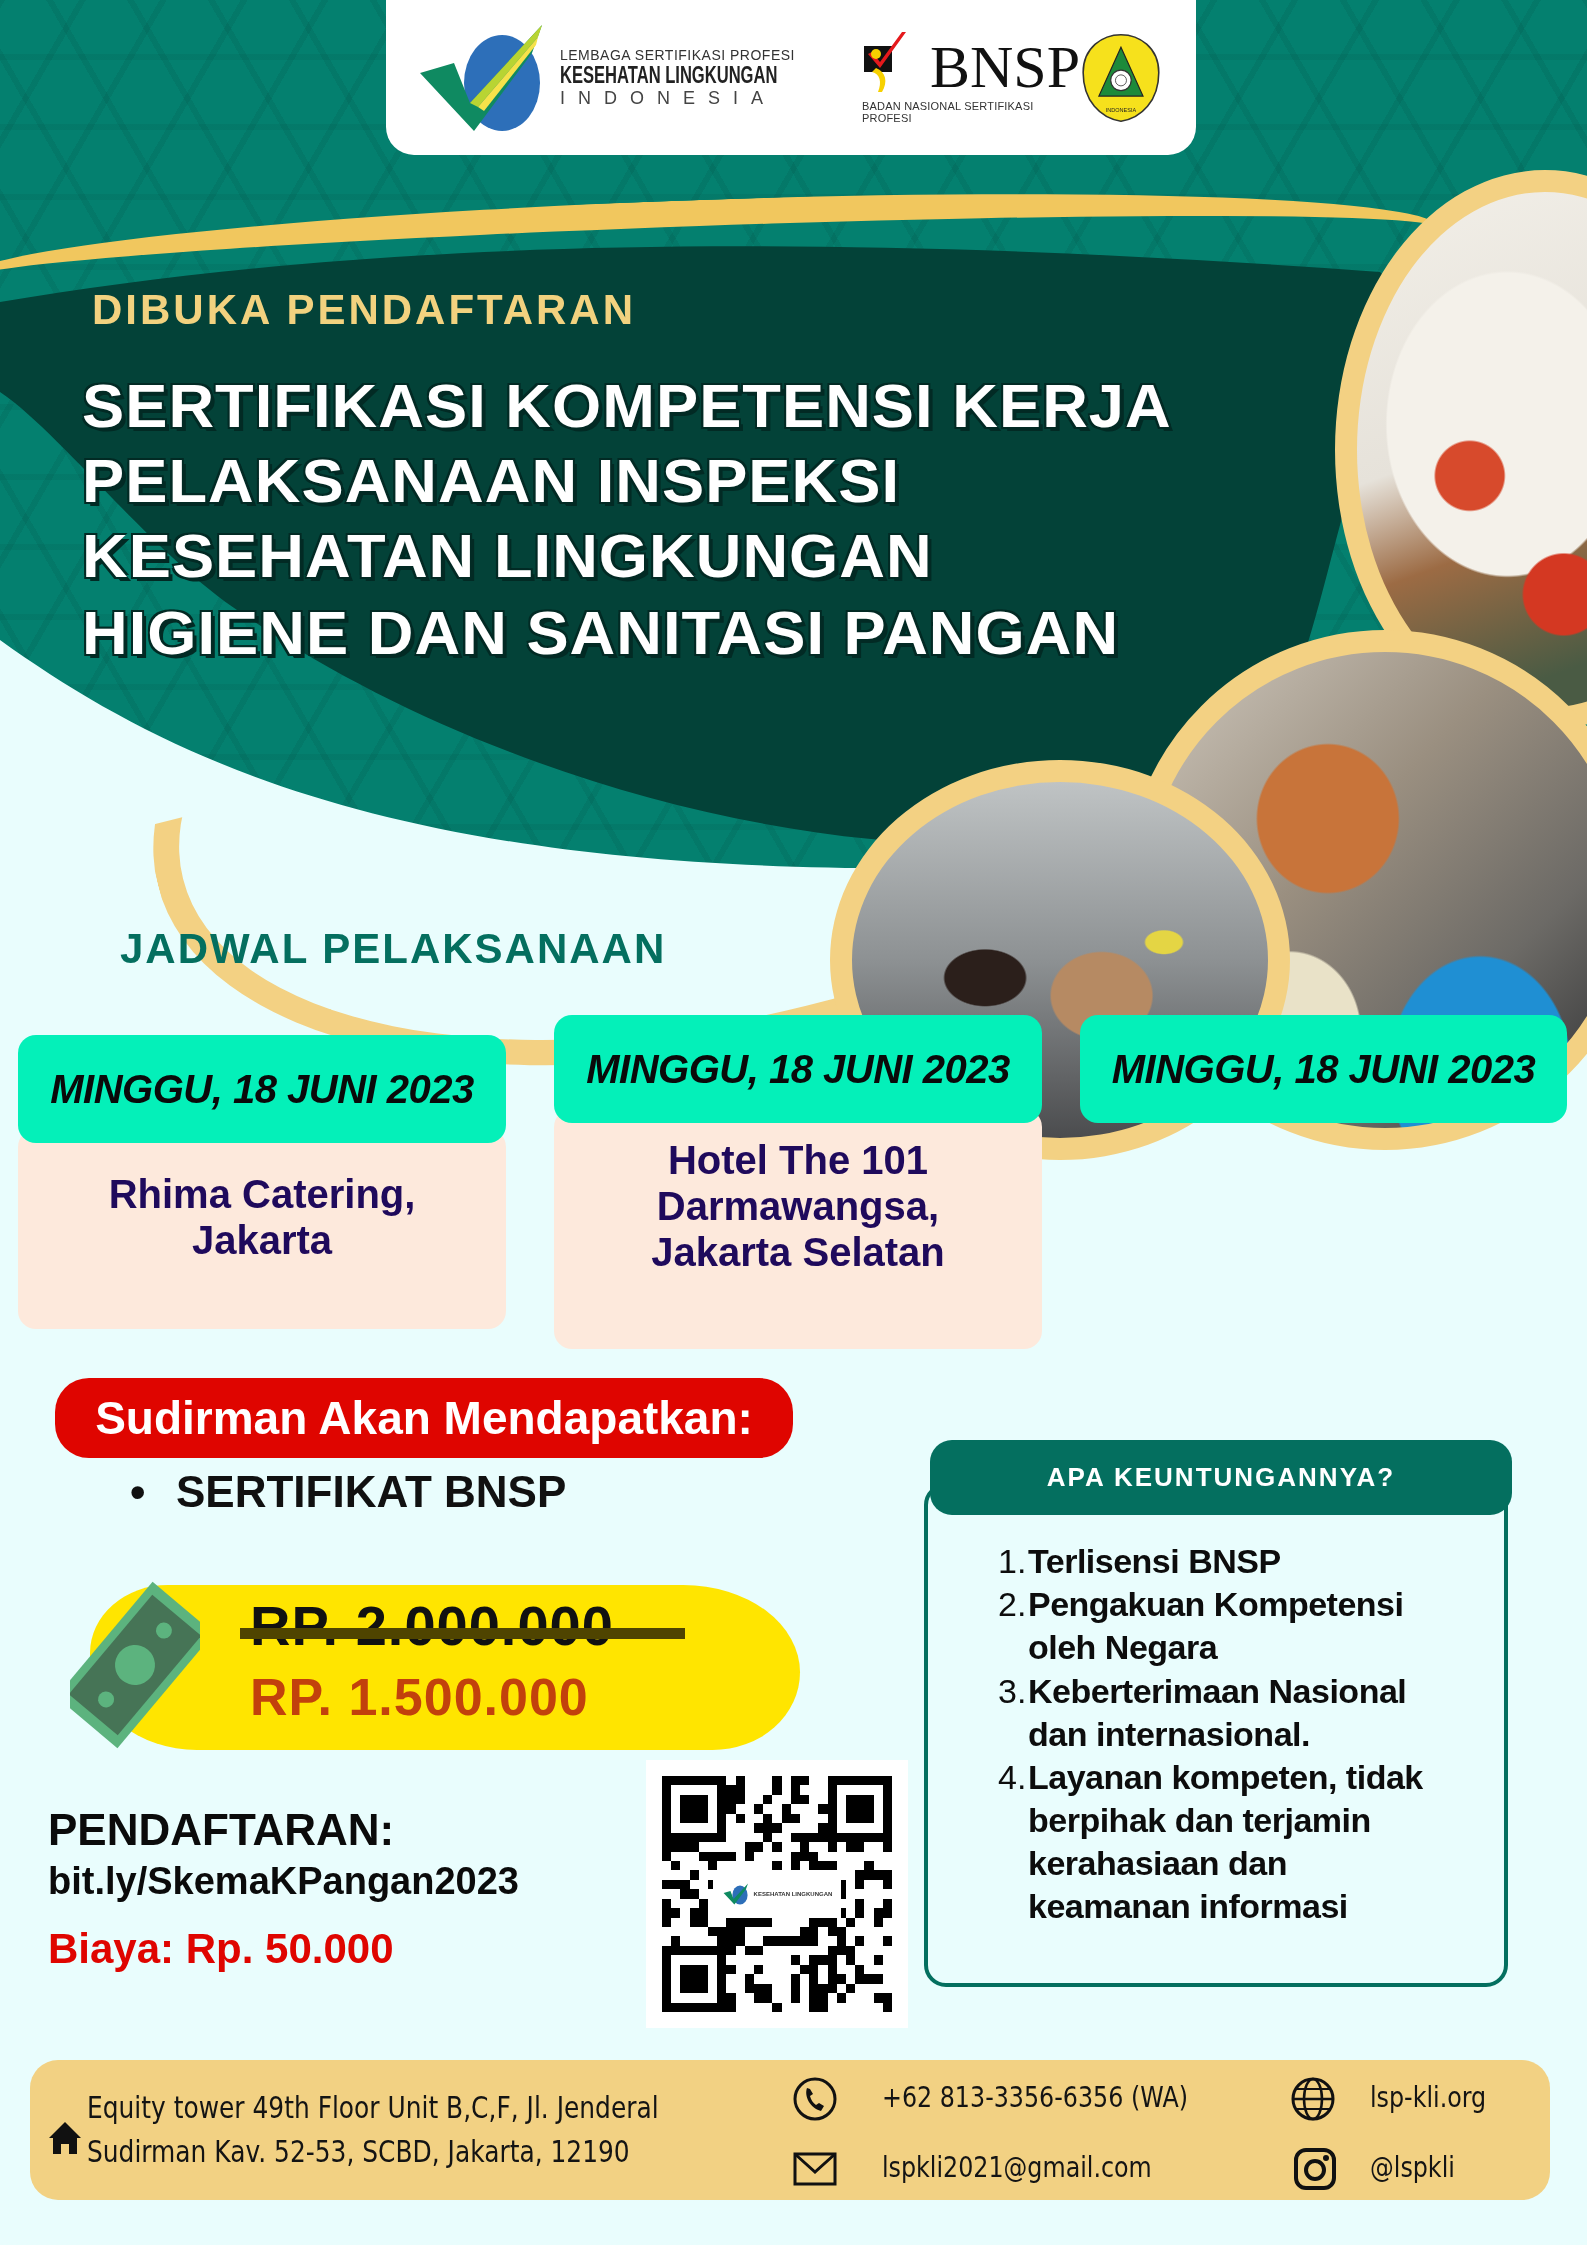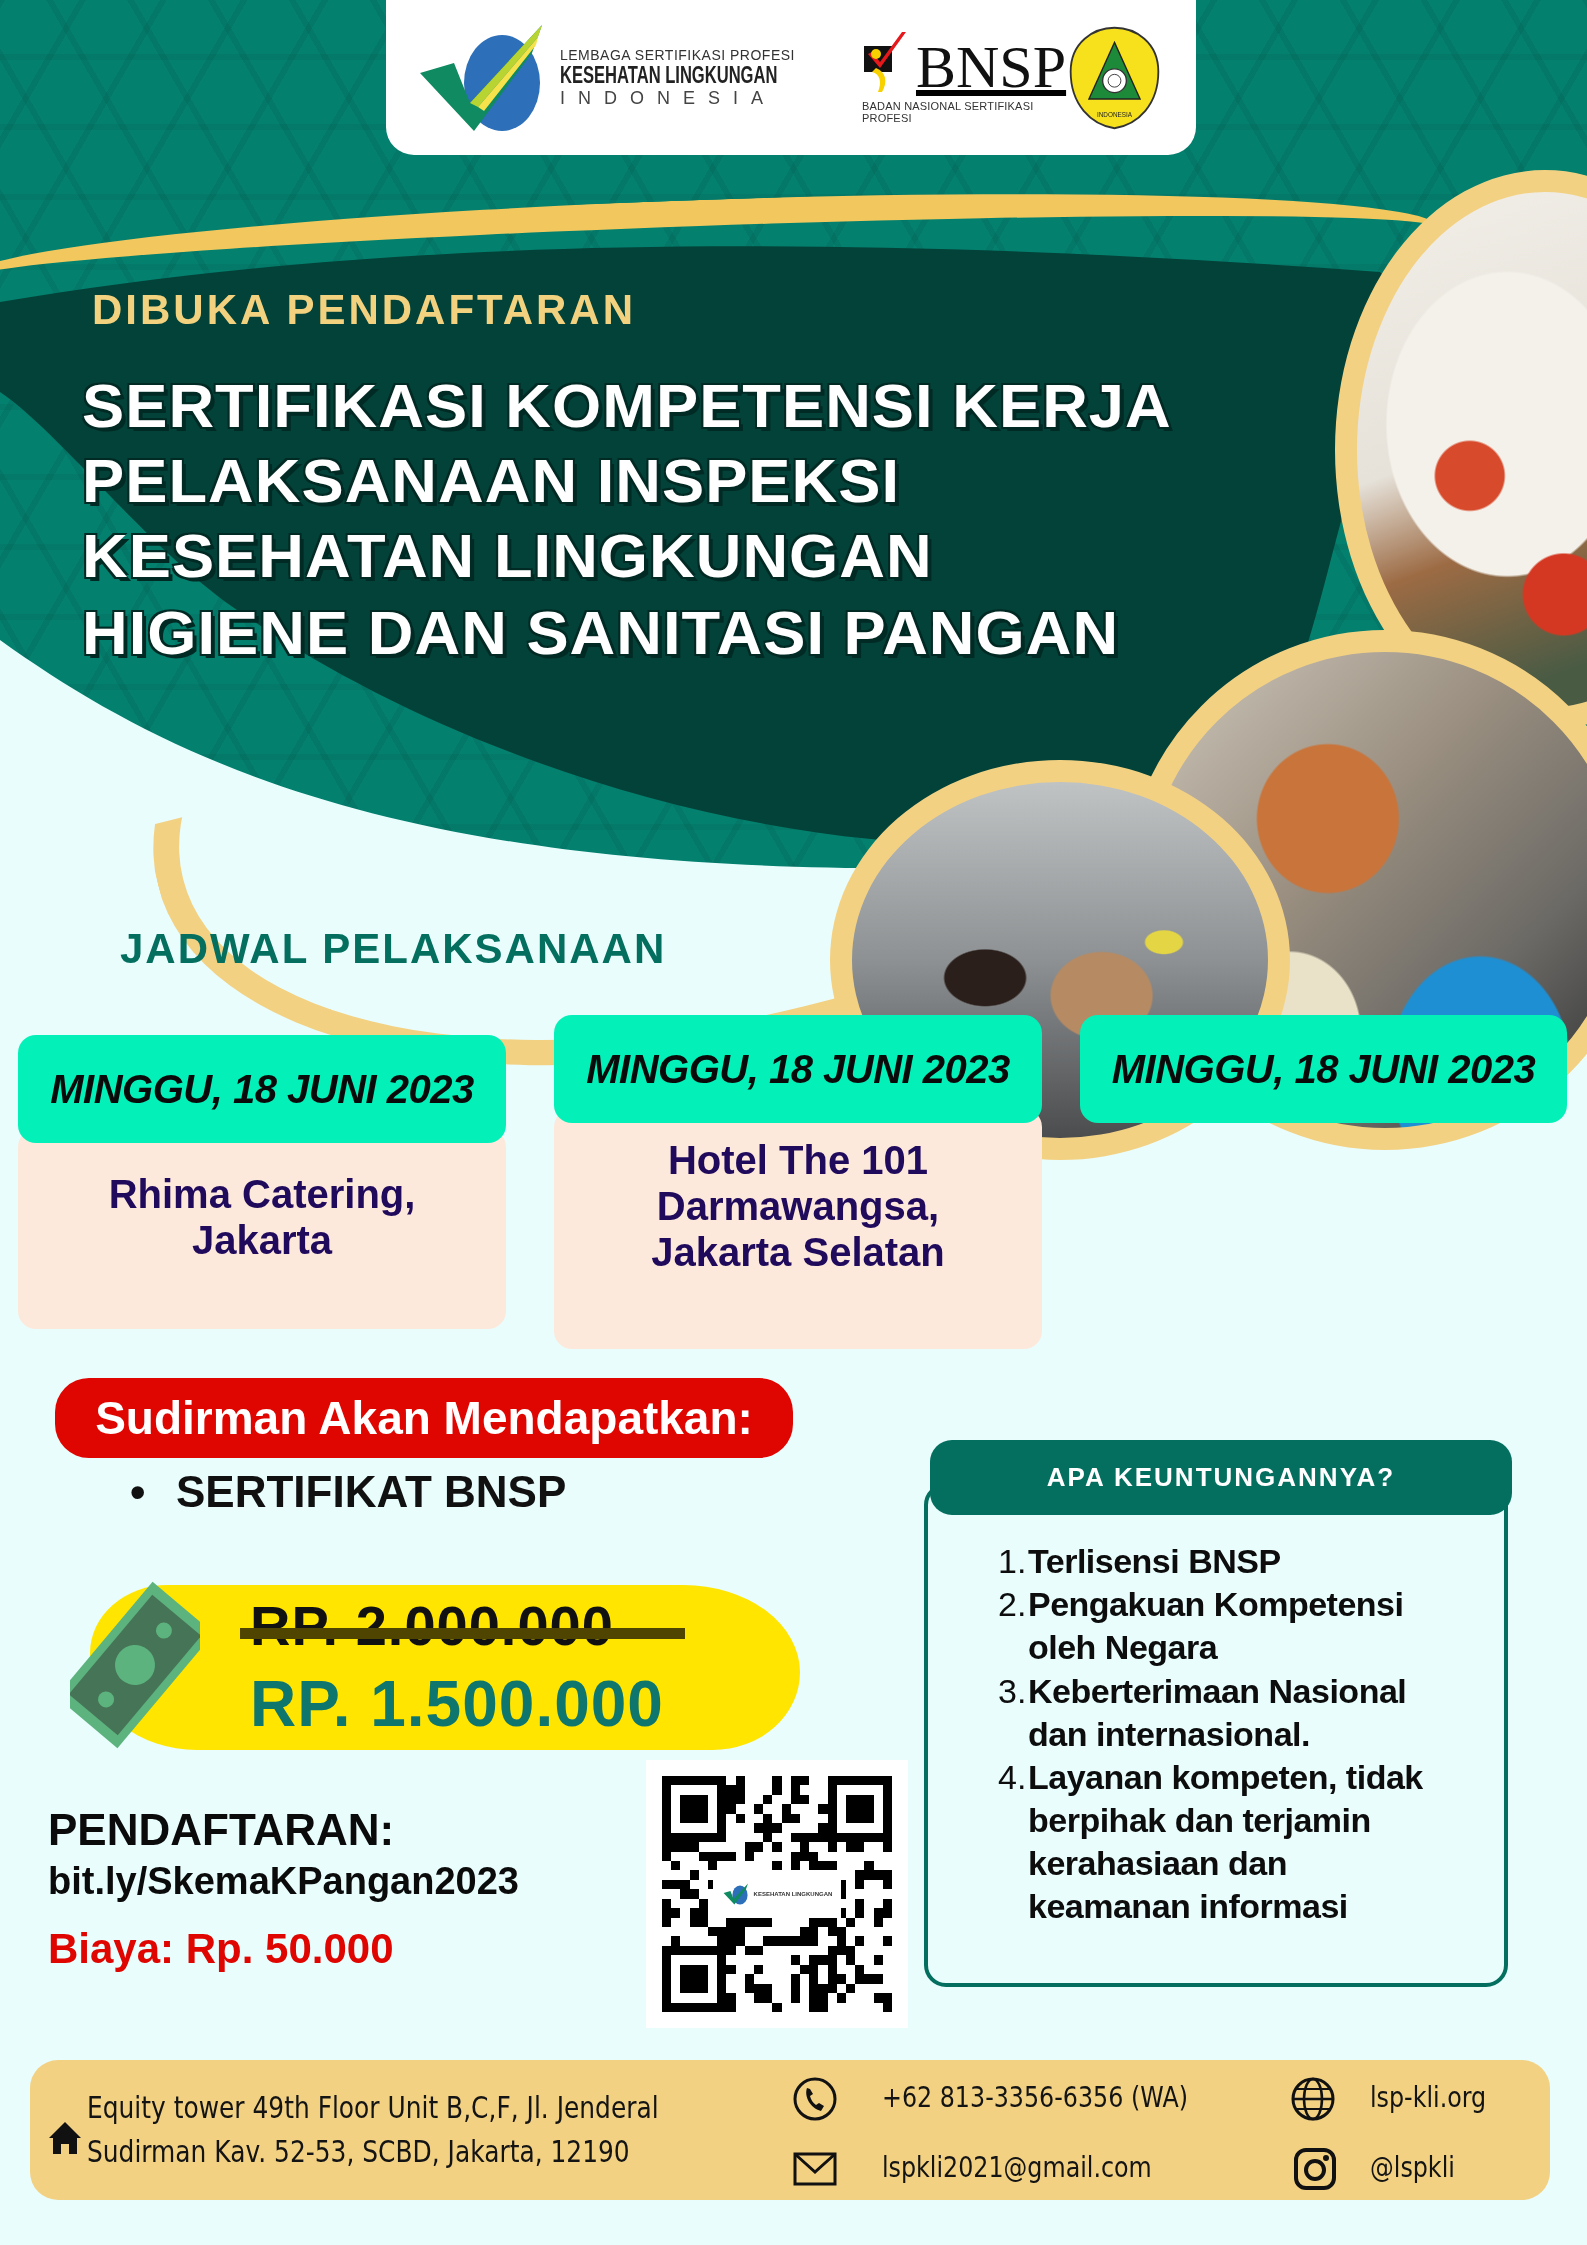--- a/index.html
+++ b/index.html
@@ -56,21 +56,21 @@
     display: flex; align-items: center; justify-content: space-between;
     padding: 0 34px 0 26px;
   }
   .lsp-logo { display: flex; align-items: center; gap: 8px; }
   .lsp-mark { width: 140px; height: 110px; position: relative; }
   .lsp-text { display: flex; flex-direction: column; line-height: 1; }
   .lsp-l1 { font-size: 14px; color: #333; letter-spacing: 0.5px; font-family: "Liberation Sans Narrow", "Liberation Sans", sans-serif; }
   .lsp-l2 { font-size: 23px; color: #222; font-weight: bold; transform: scaleX(0.72); transform-origin: left; white-space: nowrap; margin: 2px 0; }
   .lsp-l3 { font-size: 18px; color: #444; letter-spacing: 13px; }
   .bnsp-logo { display: flex; flex-direction: column; align-items: flex-start; }
-  .bnsp-top { display: flex; align-items: flex-end; gap: 6px; text-decoration: underline; }
+  .bnsp-top { display: flex; align-items: flex-end; gap: 20px; }
   .bnsp-word { font-family: "Liberation Serif", serif; font-size: 60px; color: #111; line-height: 0.9; }
   .bnsp-sub { font-size: 11px; color: #333; margin-top: 6px; letter-spacing: 0.2px; }
   .hakli-logo { width: 104px; height: 114px; }
 
   
   .title-open {
     left: 92px; top: 286px;
     font-size: 42px; font-weight: bold; color: #f2d27f;
     letter-spacing: 3px; white-space: nowrap;
   }
@@ -170,21 +170,21 @@
   .price-old {
     left: 250px; top: 1593px;
     font-size: 56px; font-weight: 900; color: #111;
     white-space: nowrap; letter-spacing: 1px;
   }
   .price-strike {
     left: 240px; top: 1628px; width: 445px; height: 11px; background: #4f4400;
   }
   .price-new {
     left: 250px; top: 1667px;
-    font-size: 64px; font-weight: 900; color: #0f766e;
+    font-size: 52px; font-weight: 900; color: #c2410c;
     white-space: nowrap; letter-spacing: 1px;
   }
 
   
   .reg-label {
     left: 48px; top: 1805px;
     font-size: 44px; font-weight: 900; color: #0b0b0b; white-space: nowrap;
   }
   .reg-link {
     left: 48px; top: 1860px;

